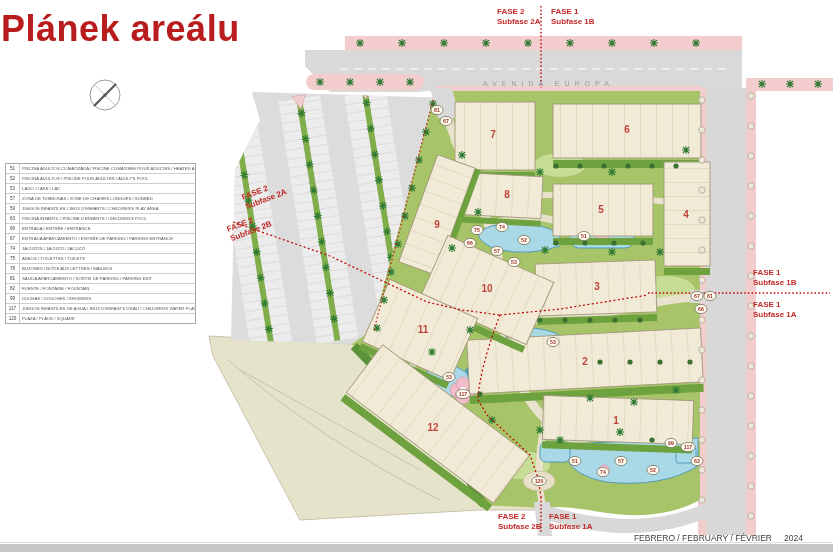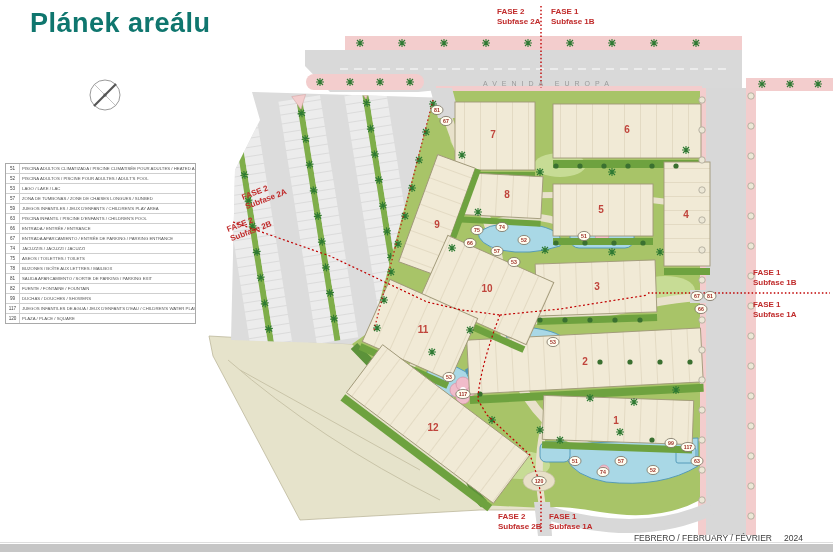--- a/index.html
+++ b/index.html
@@ -1,19 +1,19 @@
 <!DOCTYPE html>
 <html><head>
 <meta charset="utf-8">
 <style>
   html,body{margin:0;padding:0;background:#ffffff;}
   #stage{position:relative;width:833px;height:552px;background:#ffffff;overflow:hidden;
          font-family:"Liberation Sans",sans-serif;}
-  .title{position:absolute;left:30px;top:8px;font-size:27px;font-weight:bold;
-         color:#0f766e;letter-spacing:.5px;}
+  .title{position:absolute;left:1px;top:8px;font-size:36px;font-weight:bold;
+         color:#b91c1c;letter-spacing:.5px;}
   .legend{position:absolute;left:5px;top:163px;width:191px;border:1px solid #a9a9a9;
           background:#fff;box-sizing:border-box;}
   .lrow{display:flex;height:9px;border-top:1px solid #cfcfcf;overflow:hidden;align-items:center;}
   .lrow:first-child{border-top:none;}
   .lnum{flex:0 0 13px;width:13px;height:100%;border-right:1px solid #cfcfcf;
         display:flex;align-items:center;justify-content:center;
         font-size:4.6px;color:#3f3f3f;}
   .ldesc{flex:1;font-size:4.3px;color:#555;padding-left:2px;white-space:nowrap;overflow:hidden;}
   svg text{font-family:"Liberation Sans",sans-serif;}
   .bnum{font-size:10px;font-weight:bold;fill:#c0453c;text-anchor:middle;}

